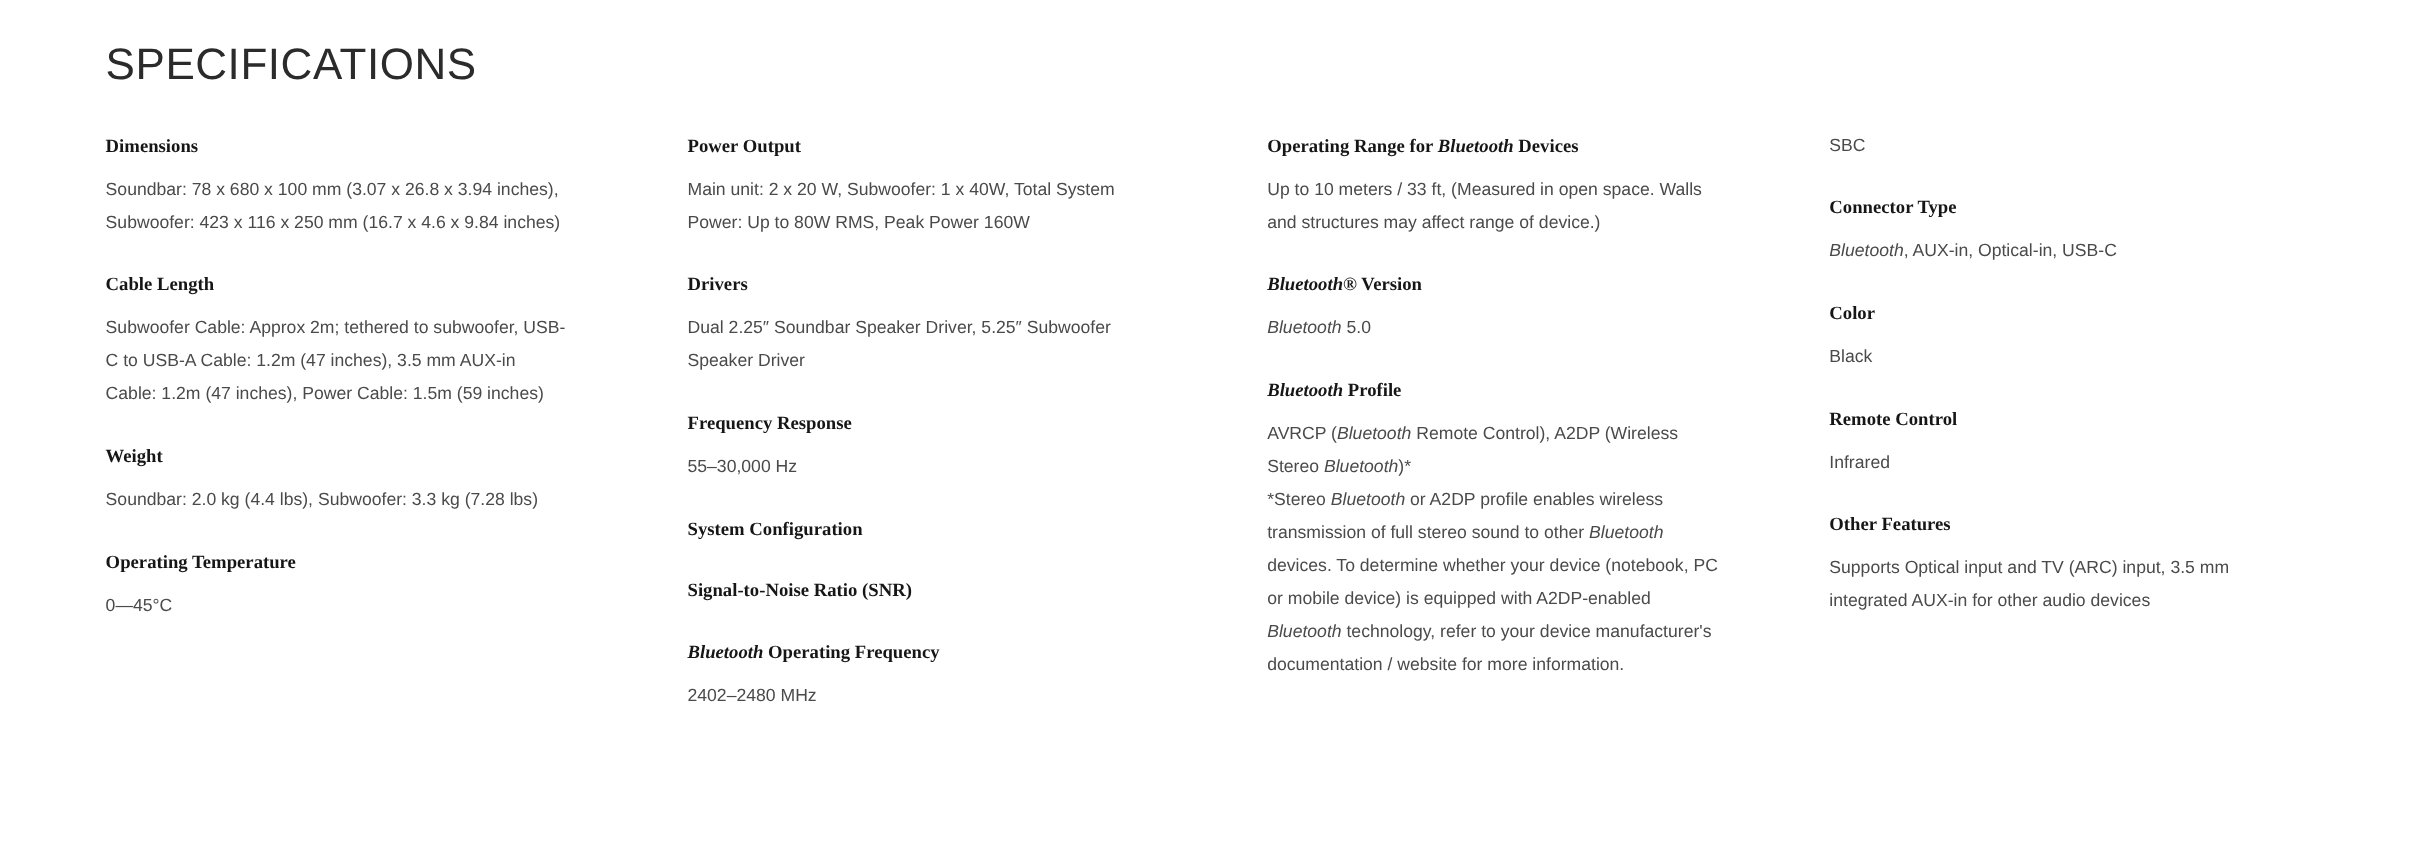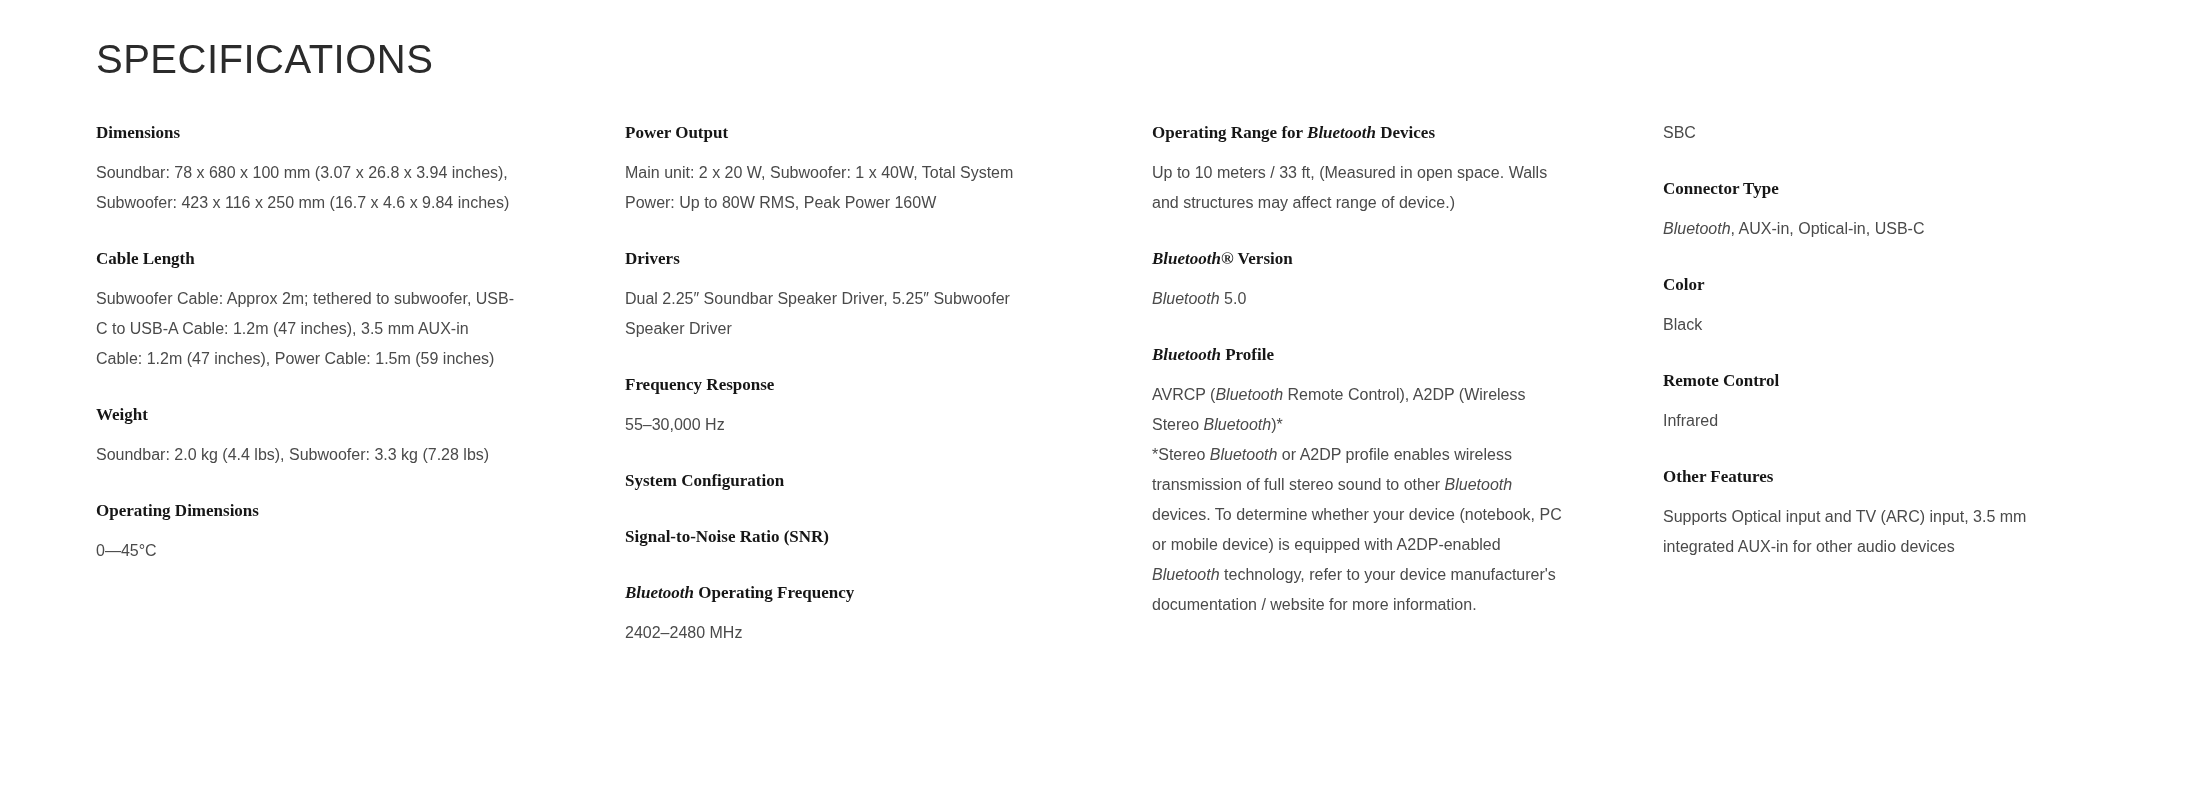--- a/index.html
+++ b/index.html
@@ -62,21 +62,21 @@
         </section>
         <section class="section">
           <h3><span>Cable Length</span></h3>
           <p class="body-line"><span>Subwoofer Cable: Approx 2m; tethered to subwoofer, USB-C to USB-A Cable: 1.2m (47 inches), 3.5 mm AUX-in Cable: 1.2m (47 inches), Power Cable: 1.5m (59 inches)</span></p>
         </section>
         <section class="section">
           <h3><span>Weight</span></h3>
           <p class="body-line"><span>Soundbar: 2.0 kg (4.4 lbs), Subwoofer: 3.3 kg (7.28 lbs)</span></p>
         </section>
         <section class="section">
-          <h3><span>Operating Dimensions</span></h3>
+          <h3><span>Operating Temperature</span></h3>
           <p class="body-line"><span>0—45°C</span></p>
         </section>
       </div>
       <div class="col col-1">
         <section class="section">
           <h3><span>Power Output</span></h3>
           <p class="body-line"><span>Main unit: 2 x 20 W, Subwoofer: 1 x 40W, Total System Power: Up to 80W RMS, Peak Power 160W</span></p>
         </section>
         <section class="section">
           <h3><span>Drivers</span></h3>

